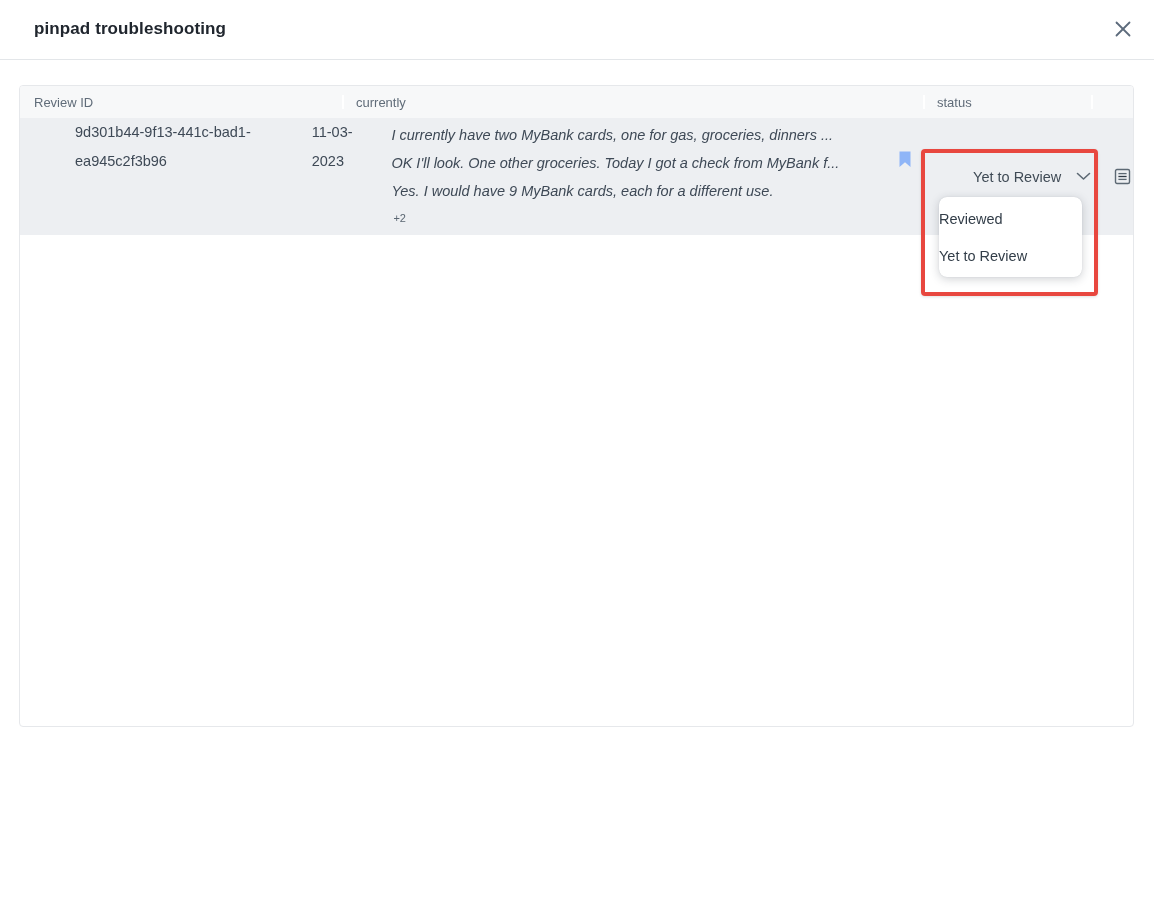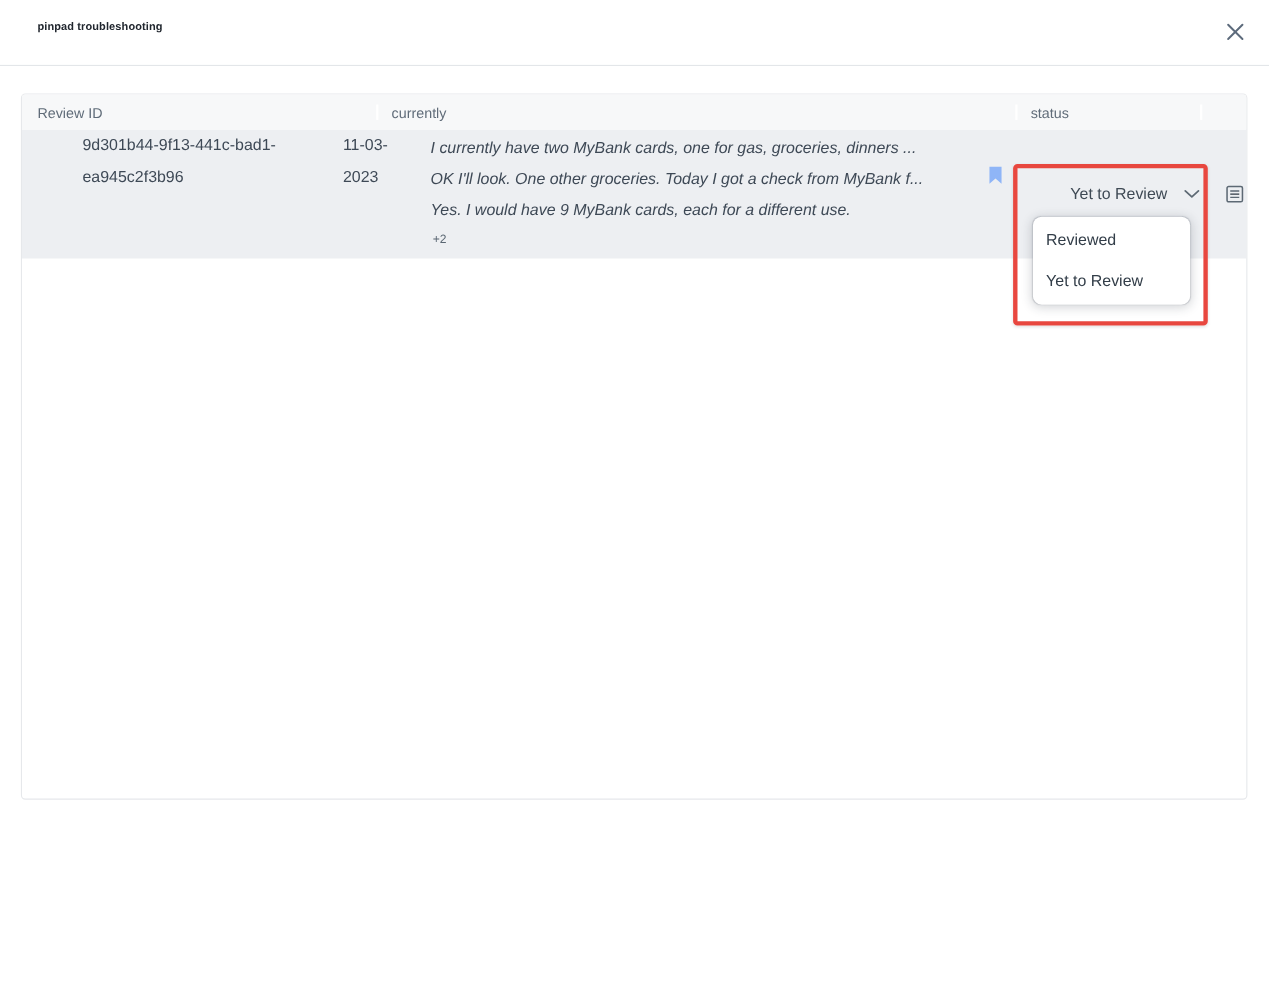--- a/index.html
+++ b/index.html
@@ -3,21 +3,21 @@
 <meta charset="utf-8">
 <style>
   * { margin:0; padding:0; box-sizing:border-box; }
   html,body { width:1154px; height:899px; background:#ffffff; overflow:hidden;
     font-family:"Liberation Sans", sans-serif; }
   .canvas { position:relative; width:1154px; height:899px; background:#fff; }
 
   
   .modal-header { position:absolute; left:0; top:0; width:1154px; height:60px;
     border-bottom:1px solid #e3e6e9; background:#fff; }
-  .modal-title { position:absolute; left:34px; top:19px; font-size:10px;
+  .modal-title { position:absolute; left:34px; top:19px; font-size:17px;
     font-weight:700; color:#20262e; letter-spacing:.1px; }
   .close-btn { position:absolute; right:14px; top:12px; width:34px; height:34px;
     background:none; border:none; cursor:pointer; display:flex;
     align-items:center; justify-content:center; }
 
   
   .table { position:absolute; left:19px; top:85px; width:1115px; height:642px;
     background:#fff; border:1px solid #e6e8eb; border-radius:4px; }
   .thead { display:flex; height:32px; background:#f7f8f9;
     border-radius:3px 3px 0 0; font-size:13px; color:#606c79; }
@@ -48,21 +48,21 @@
 
   .bookmark { position:absolute; left:898px; top:151px; width:14px; height:17px;
     cursor:pointer; }
 
   
   .dropdown-menu { position:absolute; left:939px; top:197px; width:143px;
     background:#fff; border-radius:8px; padding:3px 0;
     box-shadow:0 2px 10px rgba(35,45,60,.22), 0 0 1px rgba(35,45,60,.18);
     z-index:5; }
   .dropdown-option { height:37px; display:flex; align-items:center;
-    padding-left:12px; font-size:14.5px; color:#323d48; cursor:pointer; }
+    padding-left:0; font-size:14.5px; color:#323d48; cursor:pointer; }
 
   
   .annotation { position:absolute; left:921px; top:149px; width:177px;
     height:147px; border:4px solid #e8473f; border-radius:4px; z-index:9;
     pointer-events:none; box-shadow:0 1px 3px rgba(0,0,0,.12); }
 </style>
 </head>
 <body>
 
 <div class="canvas">

